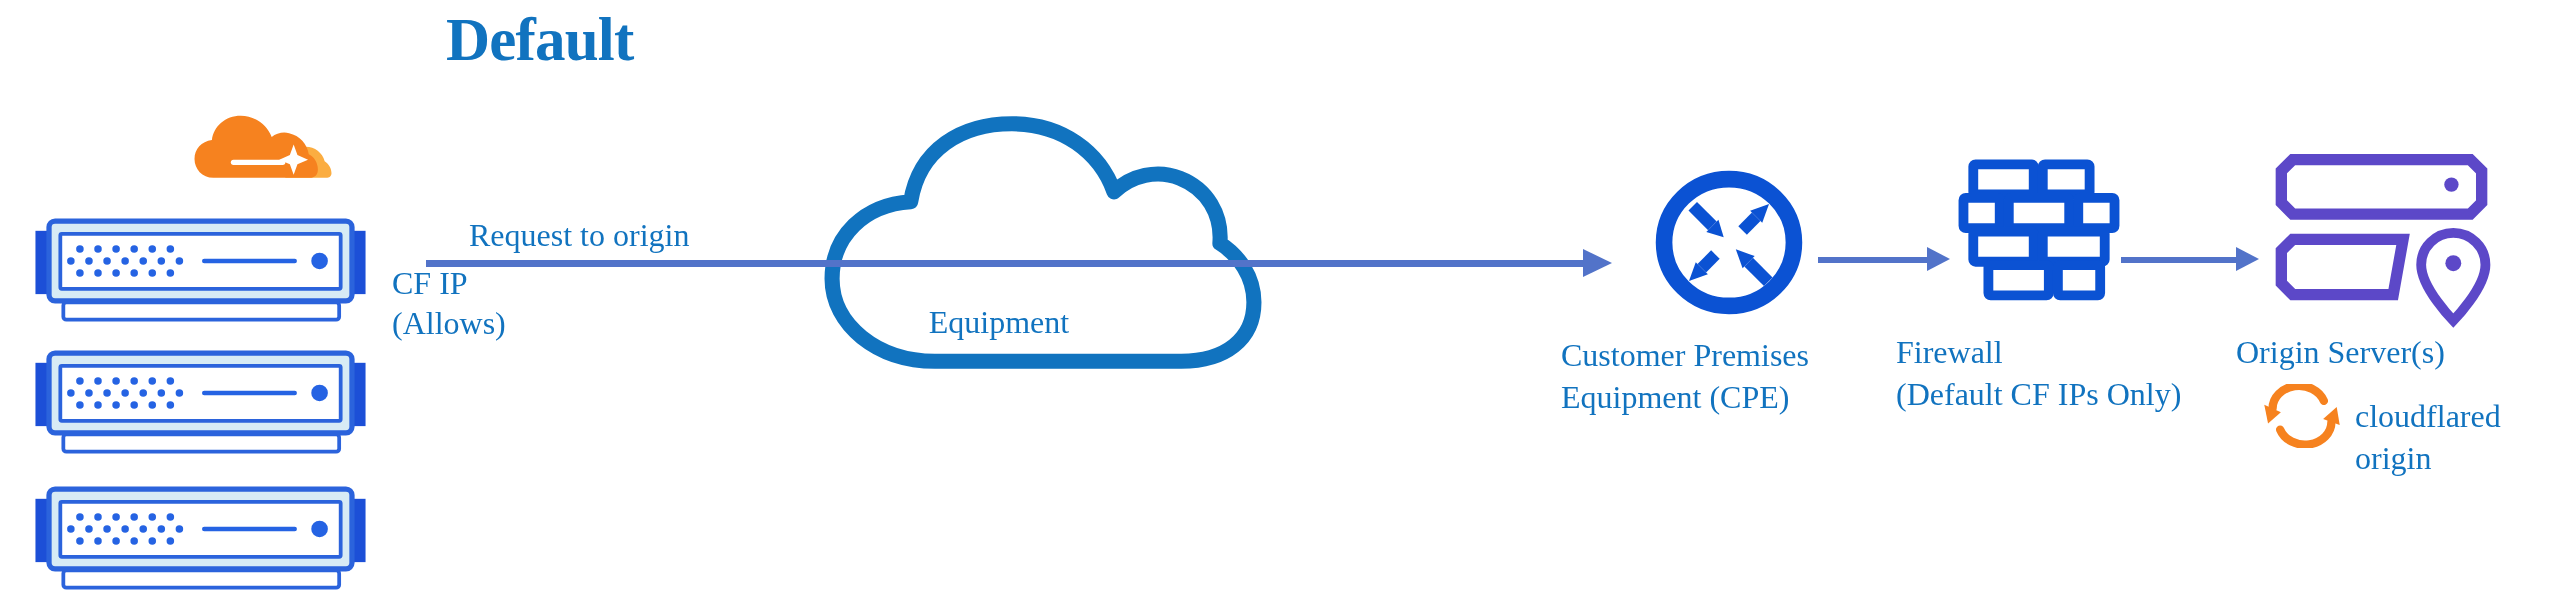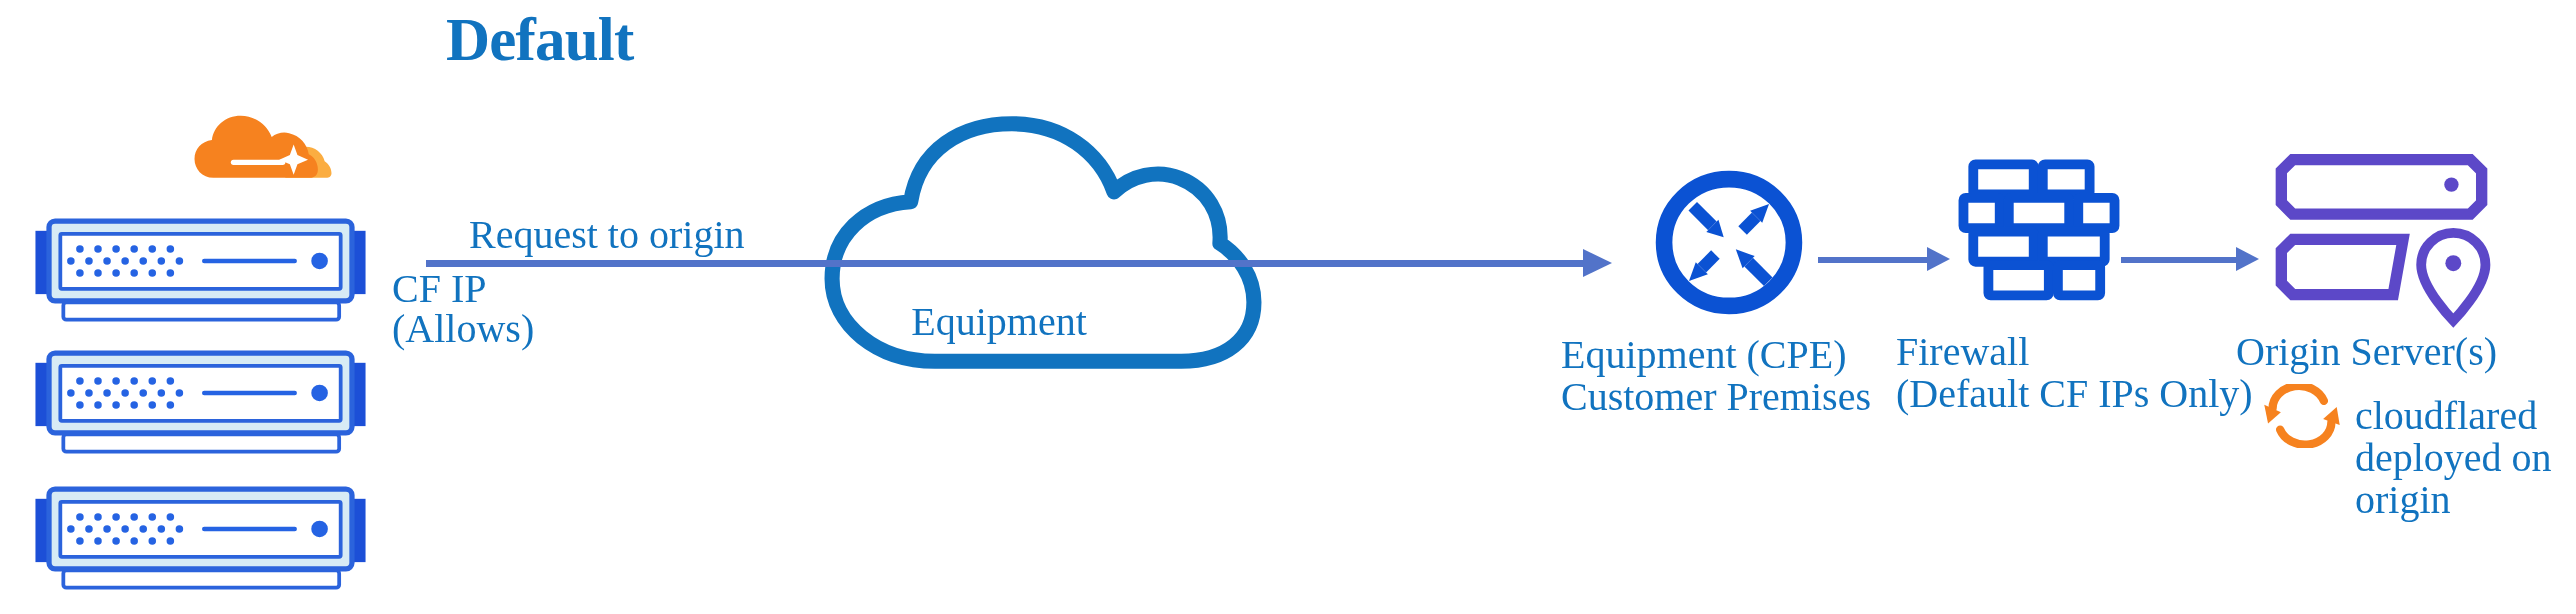--- a/index.html
+++ b/index.html
@@ -14,24 +14,24 @@
     color:var(--title_blue,#1173bf);
   }
   .wordmark{
     position:absolute;left:47px;top:184px;
     font-size:34px;font-weight:700;letter-spacing:3.8px;
     color:var(--wordmark_dark,#3d3d3f);white-space:nowrap;
   }
   .wordmark sup{font-size:11.4px;letter-spacing:0;vertical-align:21px;}
   .lbl{
     position:absolute;color:var(--label_blue,#1173bf);
-    font-size:40px;line-height:42px;white-space:nowrap;
+    font-size:32px;line-height:42px;white-space:nowrap;
   }
   .lbl-request{left:469px;top:214px;}
-  .lbl-cfip{left:392px;top:269px;line-height:40px;}
+  .lbl-cfip{left:392px;top:263px;line-height:40px;}
   .lbl-internet{left:863px;top:301px;width:272px;text-align:center;}
   .lbl-cpe{left:1561px;top:334px;}
   .lbl-firewall{left:1896px;top:331px;width:303px;text-align:left;}
   .lbl-origin{left:2236px;top:331px;width:303px;}
   .lbl-cloudflared{left:2355px;top:395px;line-height:42px;}
   .connector{position:absolute;background:var(--connector_blue,#5273c9);}
   .main-line{left:426px;top:260px;width:1157px;height:6.8px;}
   .a2-line{left:1818px;top:257px;width:110px;height:6px;}
   .a3-line{left:2121px;top:257px;width:115px;height:6px;}
   .arrowhead{position:absolute;width:0;height:0;border-style:solid;border-color:transparent;}
@@ -141,22 +141,22 @@
       <line x1="150" y1="148" x2="124" y2="122"></line>
     </g>
     <g class="icon-fill">
       <polygon points="91,89 84,66 68,82"></polygon>
       <polygon points="151,45 142,70 126,54"></polygon>
       <polygon points="45,147 70,138 54,122"></polygon>
       <polygon points="107,105 132,114 116,130"></polygon>
     </g>
   </svg>
   <div class="lbl lbl-cpe">
+    <div>Customer Premises</div>
     <div>Equipment (CPE)</div>
-    <div>Customer Premises</div>
   </div>
 
   <svg class="abs" style="left:1958px;top:159px" width="162" height="142" viewBox="0 0 214 188">
     <g class="icon-stroke" fill="#ffffff" stroke-width="13" stroke-linejoin="round">
       <rect x="20" y="7" width="80" height="40" rx="3"></rect>
       <rect x="112" y="7" width="62" height="40" rx="3"></rect>
       <rect x="7" y="51.5" width="48" height="40" rx="3"></rect>
       <rect x="67" y="51.5" width="80" height="40" rx="3"></rect>
       <rect x="159" y="51.5" width="48" height="40" rx="3"></rect>
       <rect x="20" y="96" width="80" height="40" rx="3"></rect>
@@ -188,18 +188,17 @@
       <path d="M86,22 A35,30 0 0 0 18,32"></path>
       <path d="M28,60 A35,30 0 0 0 96,50"></path>
     </g>
     <g class="orange-fill">
       <polygon points="12,52 29,37 7,27"></polygon>
       <polygon points="103,30 107,54 85,46"></polygon>
     </g>
   </svg>
   <div class="lbl lbl-cloudflared">
     <div>cloudflared</div>
-    <div>deployed on</div>
     <div>origin</div>
   </div>
 
 </div>
 
 
 </body></html>

